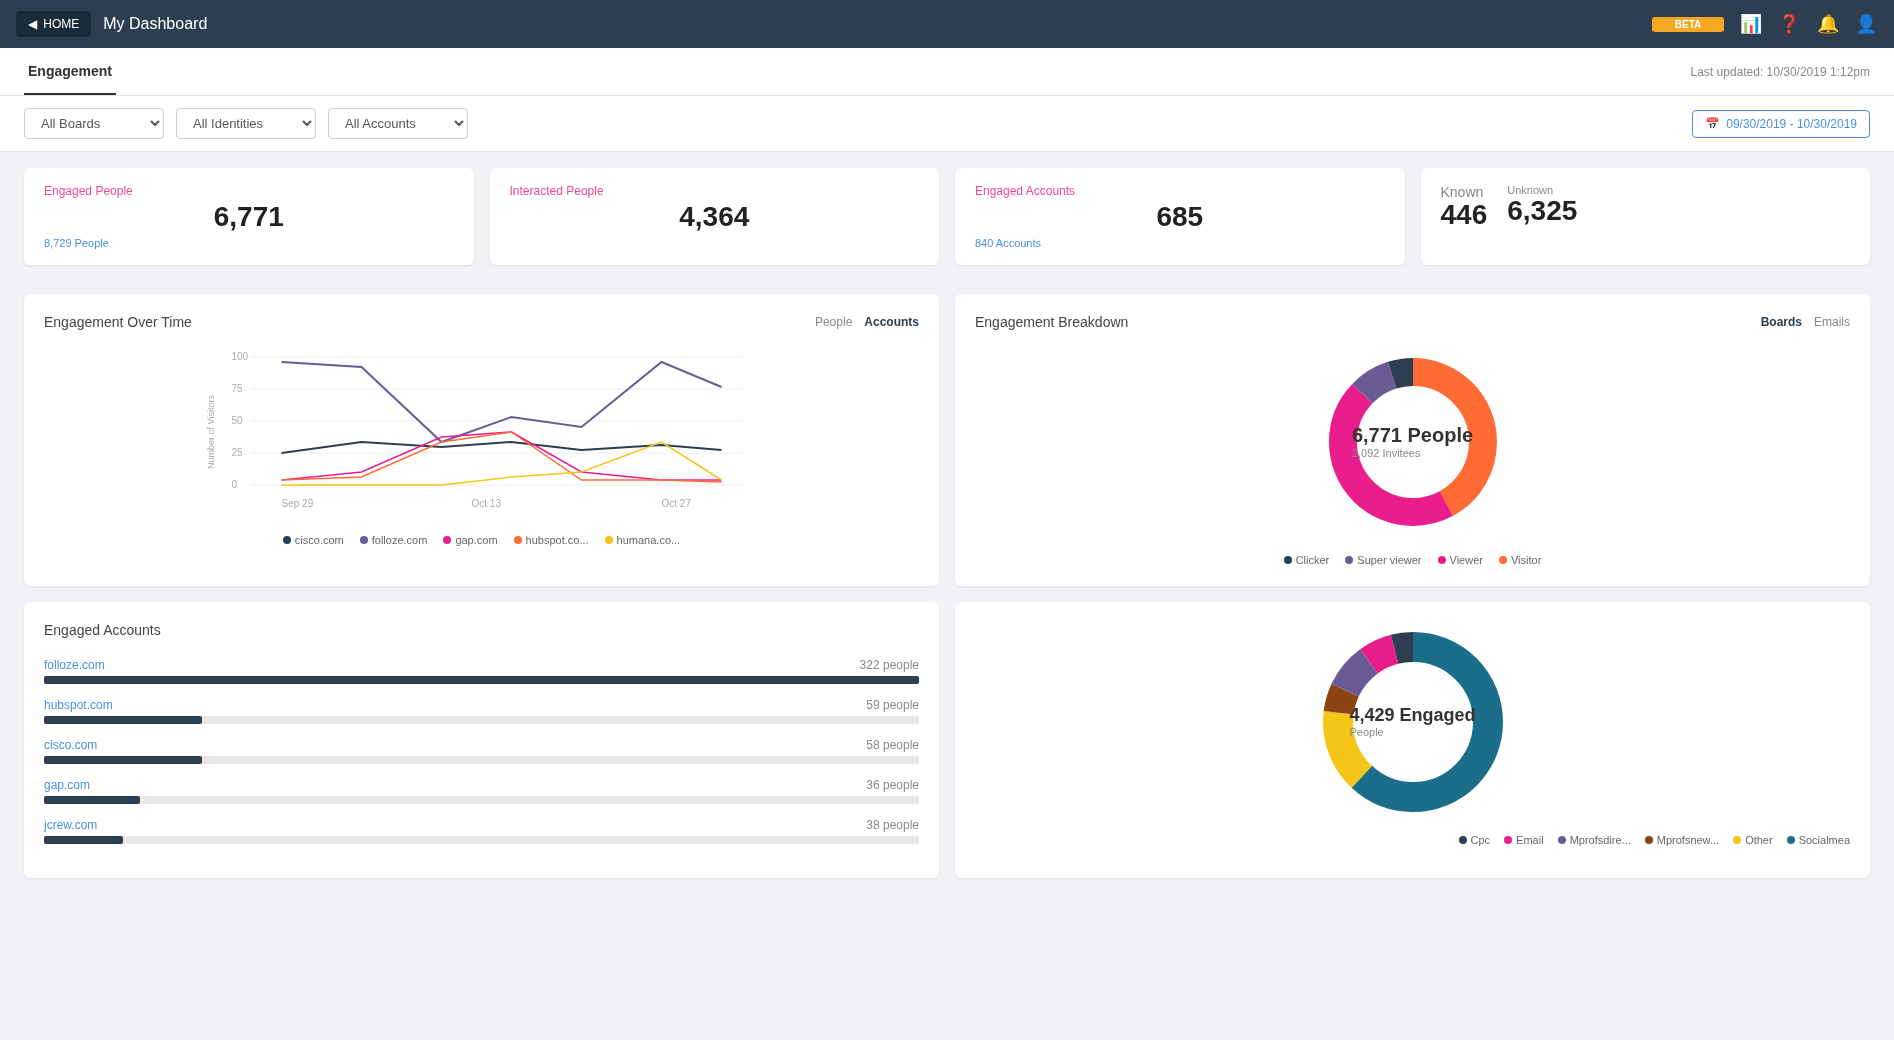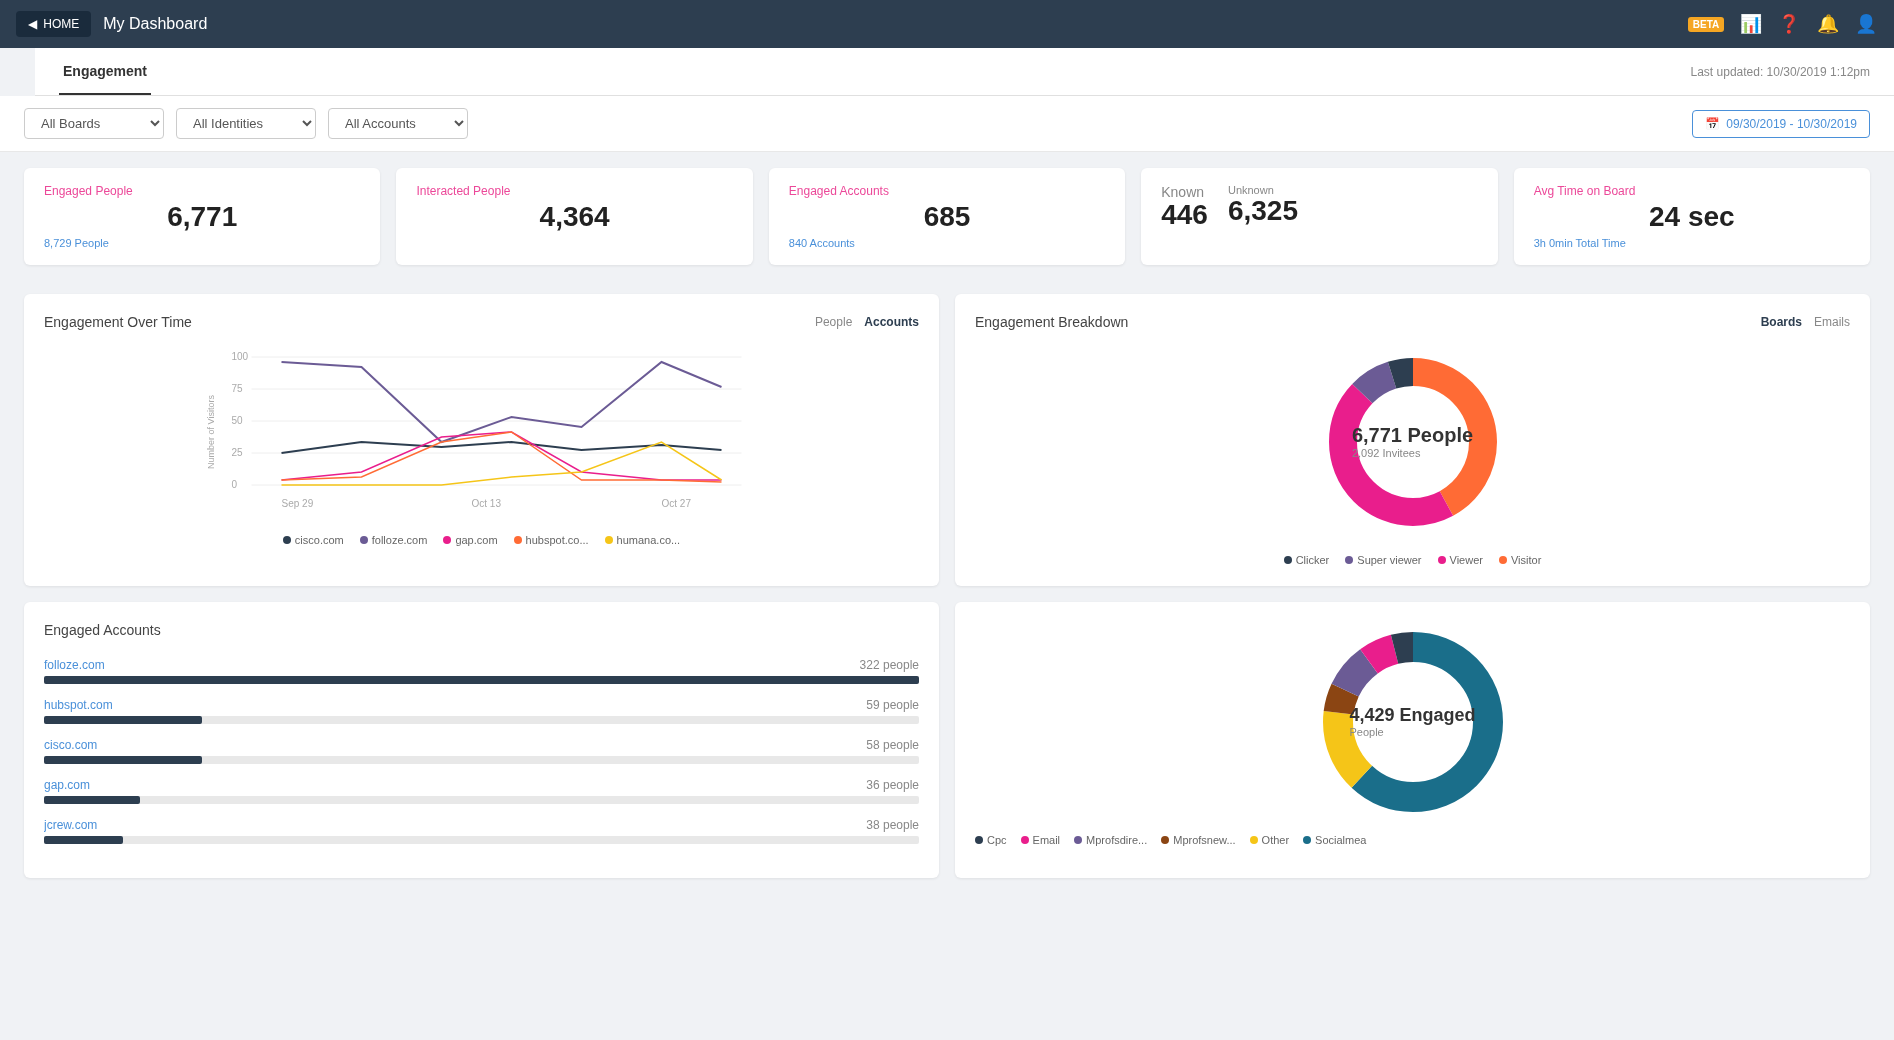--- a/index.html
+++ b/index.html
@@ -25,35 +25,34 @@
       display: flex; align-items: center; gap: 6px;
       cursor: pointer;
     }
     .page-title { color: white; font-size: 16px; font-weight: 500; }
     .topnav-right { display: flex; align-items: center; gap: 16px; }
     .nav-icon { color: #aec; font-size: 18px; cursor: pointer; }
     .beta-badge {
       background: #f5a623;
       color: white;
       font-size: 10px;
-      padding: 2px 5px;
+      padding: 2px 23px;
       border-radius: 3px;
       font-weight: bold;
     }
 
     
     .subheader {
       background: white;
       padding: 0 24px;
       display: flex;
       align-items: center;
       justify-content: space-between;
       border-bottom: 1px solid #e0e0e0;
       height: 48px;
-      margin-left: 35px;
     }
     .tab-active {
       font-size: 14px;
       font-weight: 600;
       color: #333;
       border-bottom: 2px solid #333;
       height: 100%;
       display: flex;
       align-items: center;
       padding: 0 4px;
@@ -181,21 +180,21 @@
 
     .accounts-scroll-container {
       max-height: 260px;
       overflow-y: auto;
       position: relative;
     }
 
     
     .utm-legend {
       display: flex;
-      justify-content: flex-start;
+      justify-content: flex-end;
       gap: 14px;
       margin-top: 12px;
       flex-wrap: wrap;
     }
   </style>
 </head>
 <body>
 
 <div class="topnav">
   <div class="topnav-left">
@@ -255,25 +254,20 @@
       <div class="kpi-split-item">
         <div class="kpi-label-small" style="font-size:14px;color:#888;">Known</div>
         <div class="kpi-value">446</div>
       </div>
       <div class="kpi-split-item">
         <div class="kpi-label-small" style="font-size:11px;color:#888;">Unknown</div>
         <div class="kpi-value">6,325</div>
       </div>
     </div>
   </div>
-  <div class="kpi-card">
-    <div class="kpi-label">Avg Time on Board</div>
-    <div class="kpi-value">24 sec</div>
-    <div class="kpi-sub">3h 0min  Total Time</div>
-  </div>
 </div>
 
 <div class="main-content">
 
   <div class="chart-card">
     <div class="chart-header">
       <span class="chart-title">Engagement Over Time</span>
       <div class="chart-tabs">
         <span class="chart-tab">People</span>
         <span class="chart-tab active">Accounts</span>

